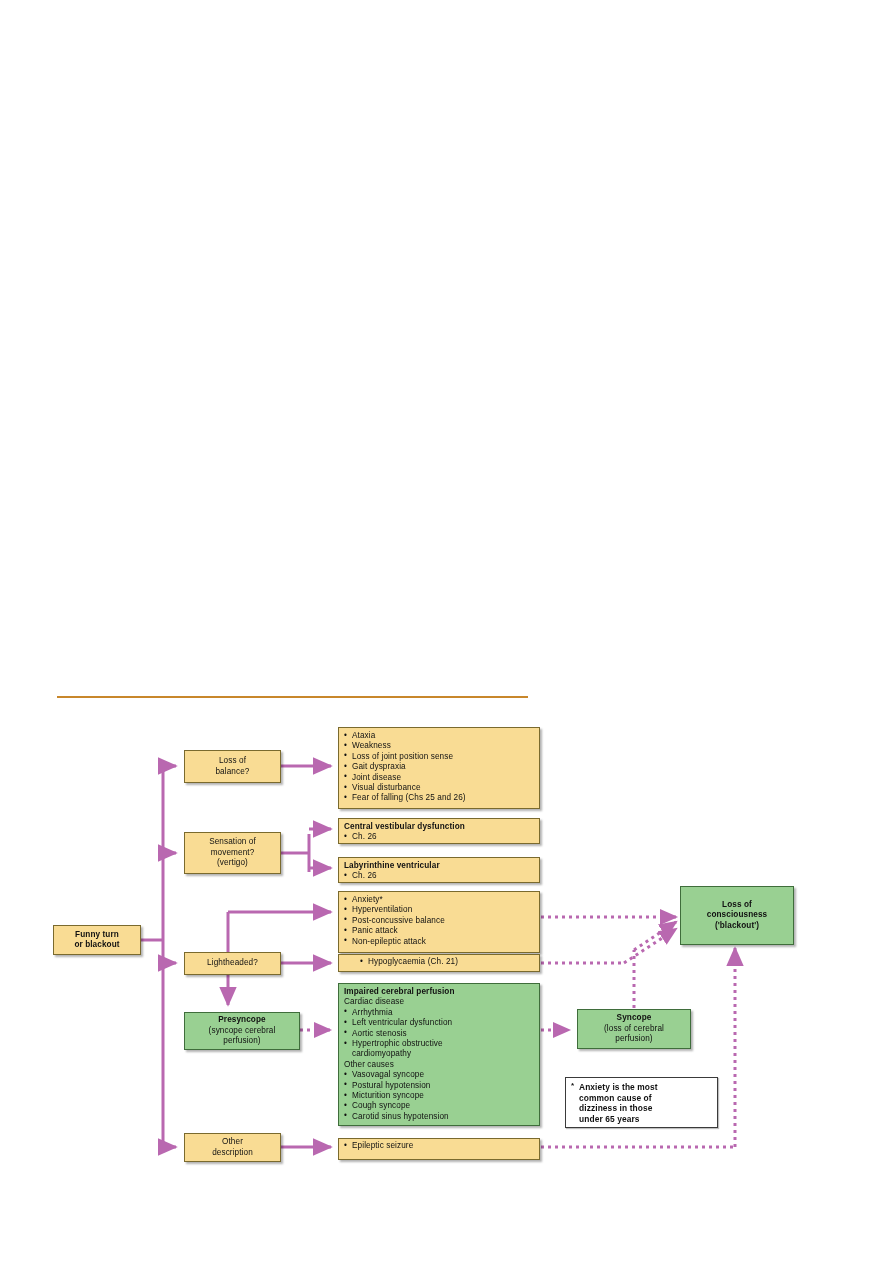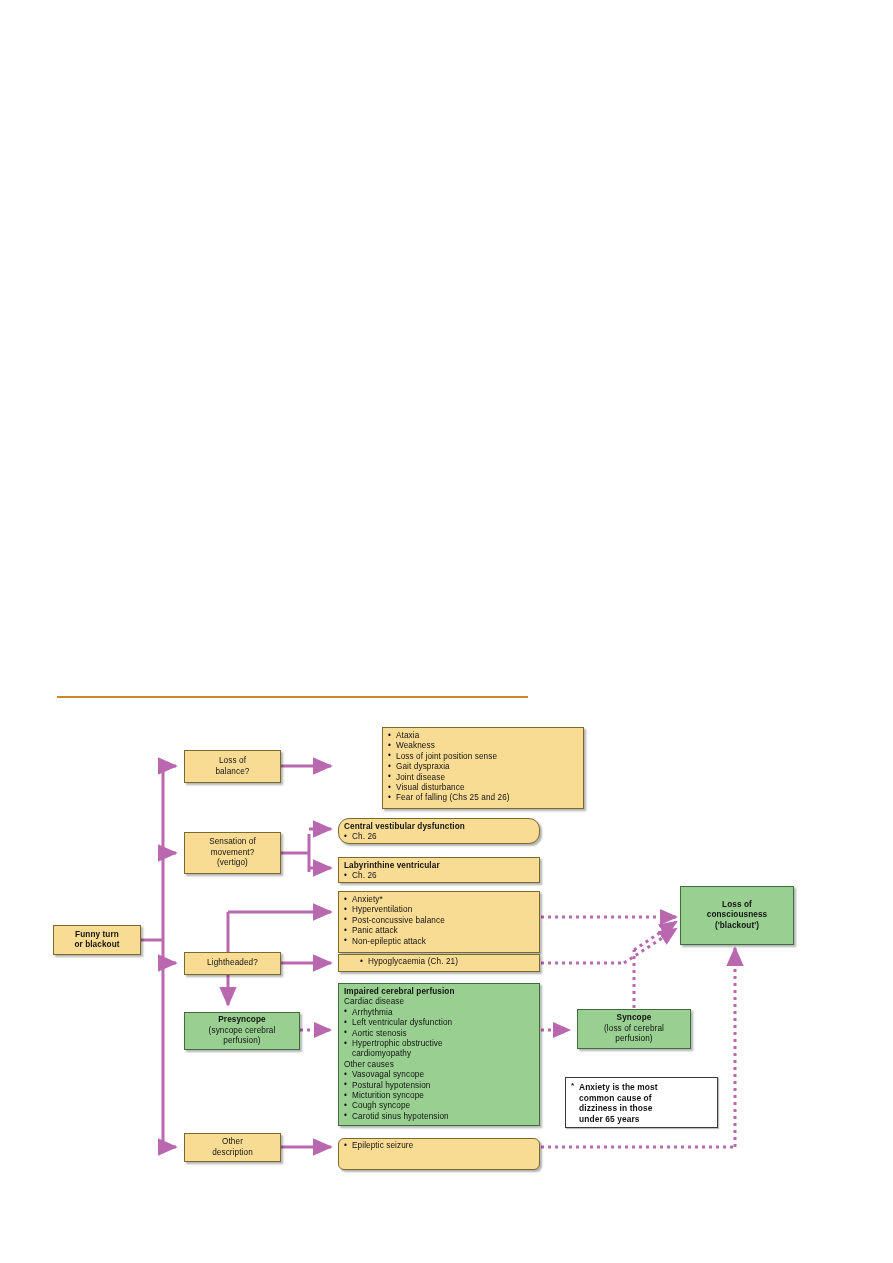--- a/index.html
+++ b/index.html
@@ -208,35 +208,35 @@
     </div>
   </div>
 
   <div class="box yellow centered" style="left:184px; top:1133px; width:97px; height:29px;">
     <div class="inner">
       <div>Other</div>
       <div>description</div>
     </div>
   </div>
 
-  <div class="box yellow" style="left:338px; top:727px; width:202px; height:82px;margin-left:44px;">
+  <div class="box yellow" style="left:338px; top:727px; width:202px; height:82px;">
     <div class="inner">
       <ul class="bl">
         <li>Ataxia</li>
         <li>Weakness</li>
         <li>Loss of joint position sense</li>
         <li>Gait dyspraxia</li>
         <li>Joint disease</li>
         <li>Visual disturbance</li>
         <li>Fear of falling (Chs 25 and 26)</li>
       </ul>
     </div>
   </div>
 
-  <div class="box yellow" style="left:338px; top:818px; width:202px; height:26px;border-radius:11px;">
+  <div class="box yellow" style="left:338px; top:818px; width:202px; height:26px;">
     <div class="inner">
       <div class="b">Central vestibular dysfunction</div>
       <ul class="bl">
         <li>Ch. 26</li>
       </ul>
     </div>
   </div>
 
   <div class="box yellow" style="left:338px; top:857px; width:202px; height:26px;">
     <div class="inner">
@@ -280,21 +280,21 @@
         <li class="nobul">Other causes</li>
         <li>Vasovagal syncope</li>
         <li>Postural hypotension</li>
         <li>Micturition syncope</li>
         <li>Cough syncope</li>
         <li>Carotid sinus hypotension</li>
       </ul>
     </div>
   </div>
 
-  <div class="box yellow" style="left:338px; top:1138px; width:202px; height:32px;border-radius:6px;">
+  <div class="box yellow" style="left:338px; top:1138px; width:202px; height:22px;">
     <div class="inner" style="padding:2px 5px;">
       <ul class="bl">
         <li>Epileptic seizure</li>
       </ul>
     </div>
   </div>
 
   <div class="box green centered" style="left:577px; top:1009px; width:114px; height:40px;justify-content:center;">
     <div class="inner">
       <div class="b">Syncope</div>

